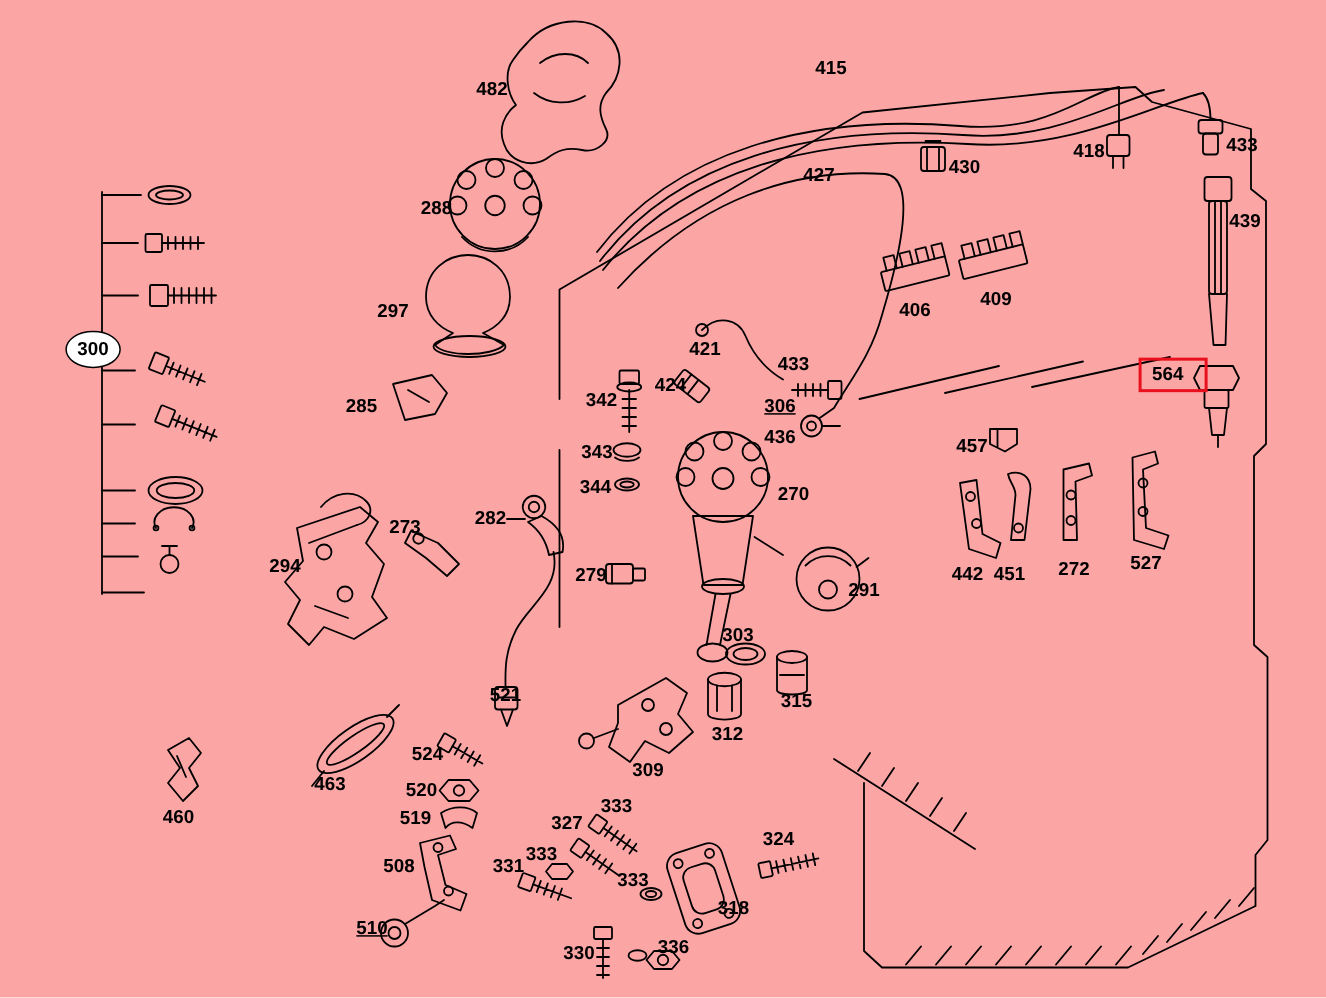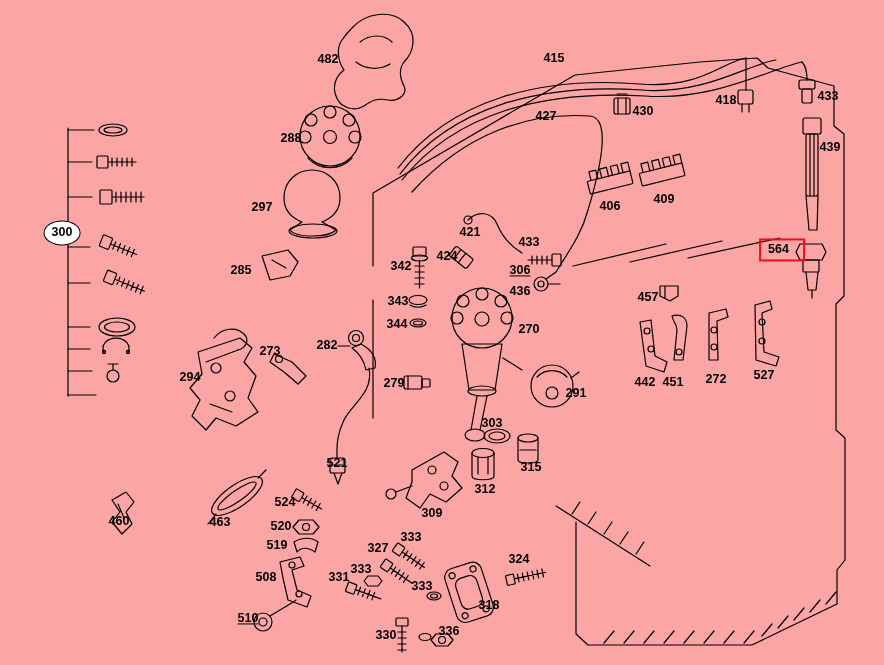--- a/index.html
+++ b/index.html
@@ -360,21 +360,21 @@
     <div class="part-label" style="left: 401px; top: 267px;">342</div>
     <div class="part-label" style="left: 398px; top: 302px;">343</div>
     <div class="part-label" style="left: 397px; top: 325px;">344</div>
     <div class="part-label" style="left: 470px; top: 233px;">421</div>
     <div class="part-label" style="left: 447px; top: 257px;">424</div>
     <div class="part-label" style="left: 529px; top: 243px;">433</div>
     <div class="part-label" style="left: 520px; top: 271px; text-decoration: underline;">306</div>
     <div class="part-label" style="left: 520px; top: 292px;">436</div>
     <div class="part-label" style="left: 529px; top: 330px;">270</div>
     <div class="part-label" style="left: 546px; top: 117px;">427</div>
-    <div class="part-label" style="left: 554px; top: 59px; text-align: center;">415</div>
+    <div class="part-label" style="left: 554px; top: 46px; text-align: center;">415</div>
     <div class="part-label" style="left: 643px; top: 112px;">430</div>
     <div class="part-label" style="left: 726px; top: 101px;">418</div>
     <div class="part-label" style="left: 828px; top: 97px;">433</div>
     <div class="part-label" style="left: 830px; top: 148px;">439</div>
     <div class="part-label" style="left: 610px; top: 207px;">406</div>
     <div class="part-label" style="left: 664px; top: 200px;">409</div>
     <div class="part-label highlighted" style="left: 782px; top: 250px; border-color: rgb(232, 16, 28);">564</div>
     <div class="part-label" style="left: 648px; top: 298px;">457</div>
     <div class="part-label" style="left: 645px; top: 383px;">442</div>
     <div class="part-label" style="left: 673px; top: 383px;">451</div>
@@ -384,21 +384,21 @@
     <div class="part-label" style="left: 492px; top: 424px;">303</div>
     <div class="part-label" style="left: 531px; top: 468px;">315</div>
     <div class="part-label" style="left: 485px; top: 490px;">312</div>
     <div class="part-label" style="left: 432px; top: 514px;">309</div>
     <div class="part-label" style="left: 337px; top: 464px;">521</div>
     <div class="part-label" style="left: 285px; top: 503px;">524</div>
     <div class="part-label" style="left: 281px; top: 527px;">520</div>
     <div class="part-label" style="left: 277px; top: 546px;">519</div>
     <div class="part-label" style="left: 266px; top: 578px;">508</div>
     <div class="part-label" style="left: 248px; top: 619px; text-decoration: underline;">510</div>
-    <div class="part-label" style="left: 119px; top: 522px;">460</div>
+    <div class="part-label" style="left: 119px; top: 545px;">460</div>
     <div class="part-label" style="left: 220px; top: 523px;">463</div>
     <div class="part-label" style="left: 378px; top: 549px;">327</div>
     <div class="part-label" style="left: 411px; top: 538px;">333</div>
     <div class="part-label" style="left: 339px; top: 578px;">331</div>
     <div class="part-label" style="left: 361px; top: 570px;">333</div>
     <div class="part-label" style="left: 422px; top: 587px;">333</div>
     <div class="part-label" style="left: 386px; top: 636px;">330</div>
     <div class="part-label" style="left: 449px; top: 632px;">336</div>
     <div class="part-label" style="left: 489px; top: 606px;">318</div>
     <div class="part-label" style="left: 519px; top: 560px;">324</div>

